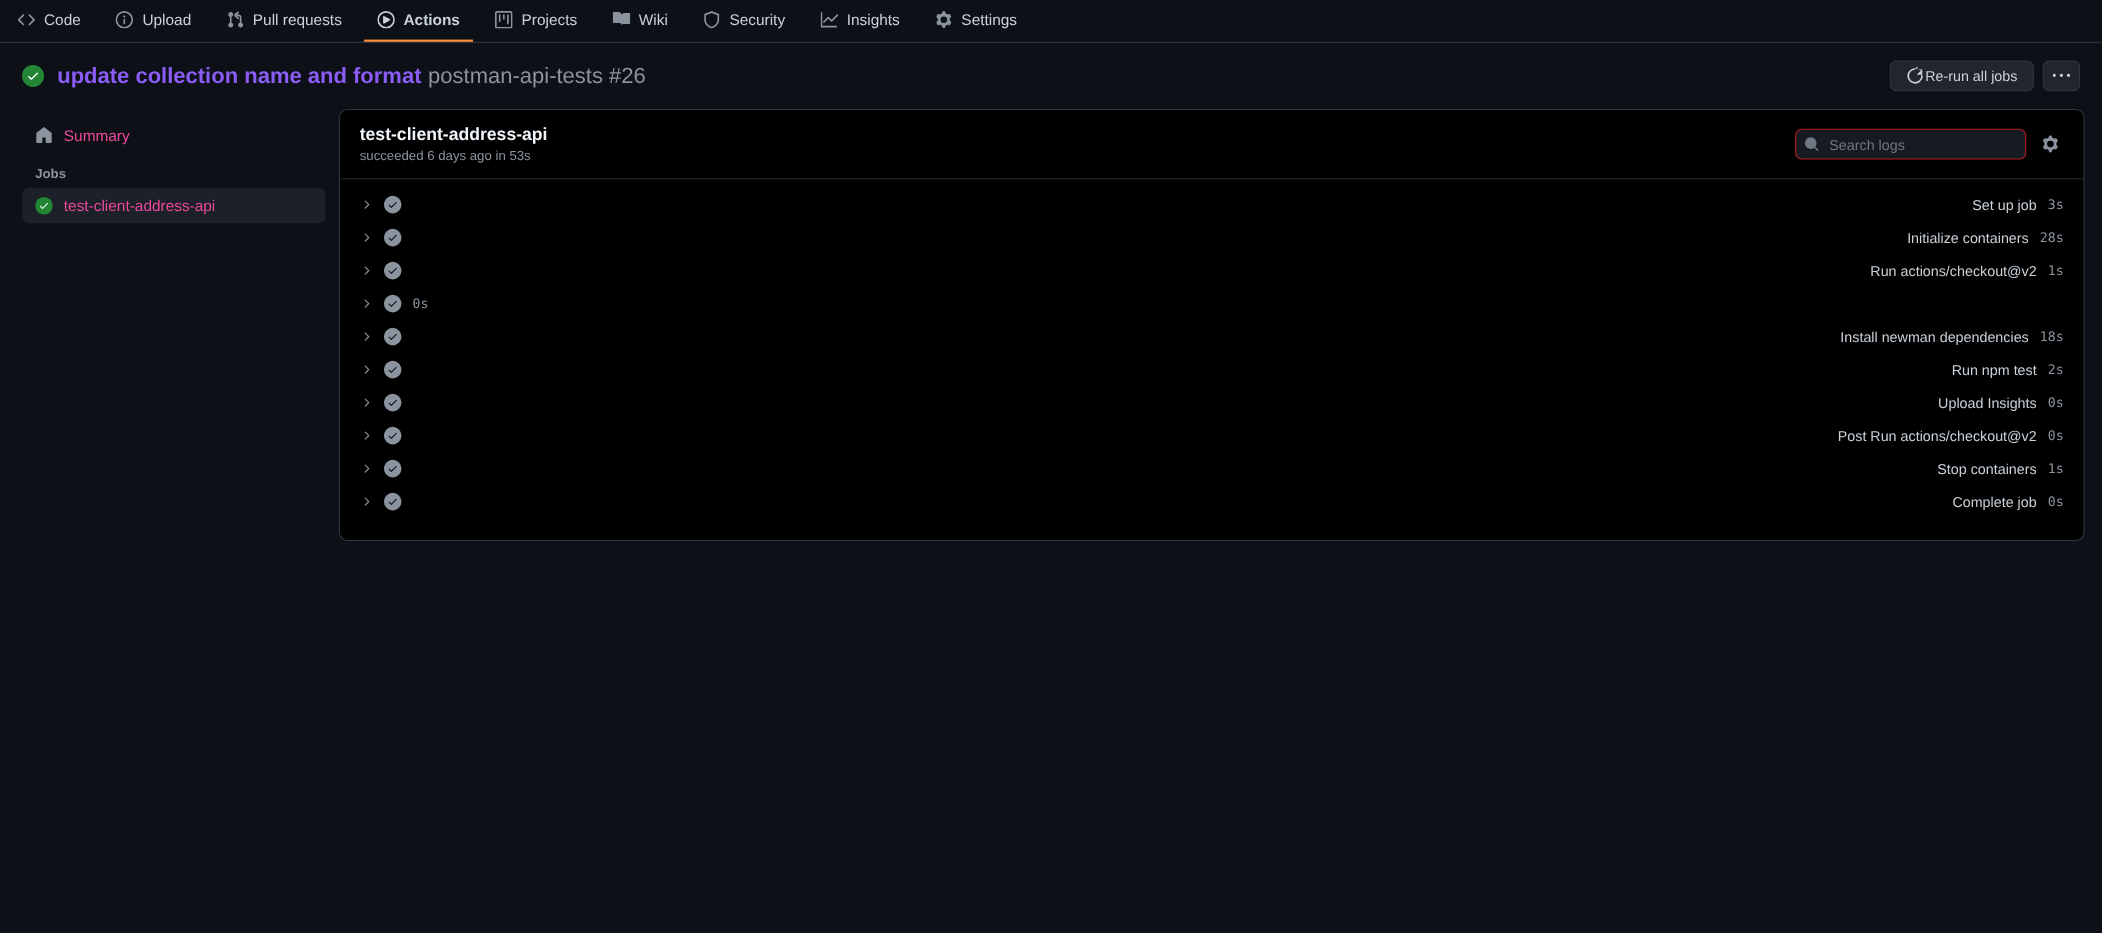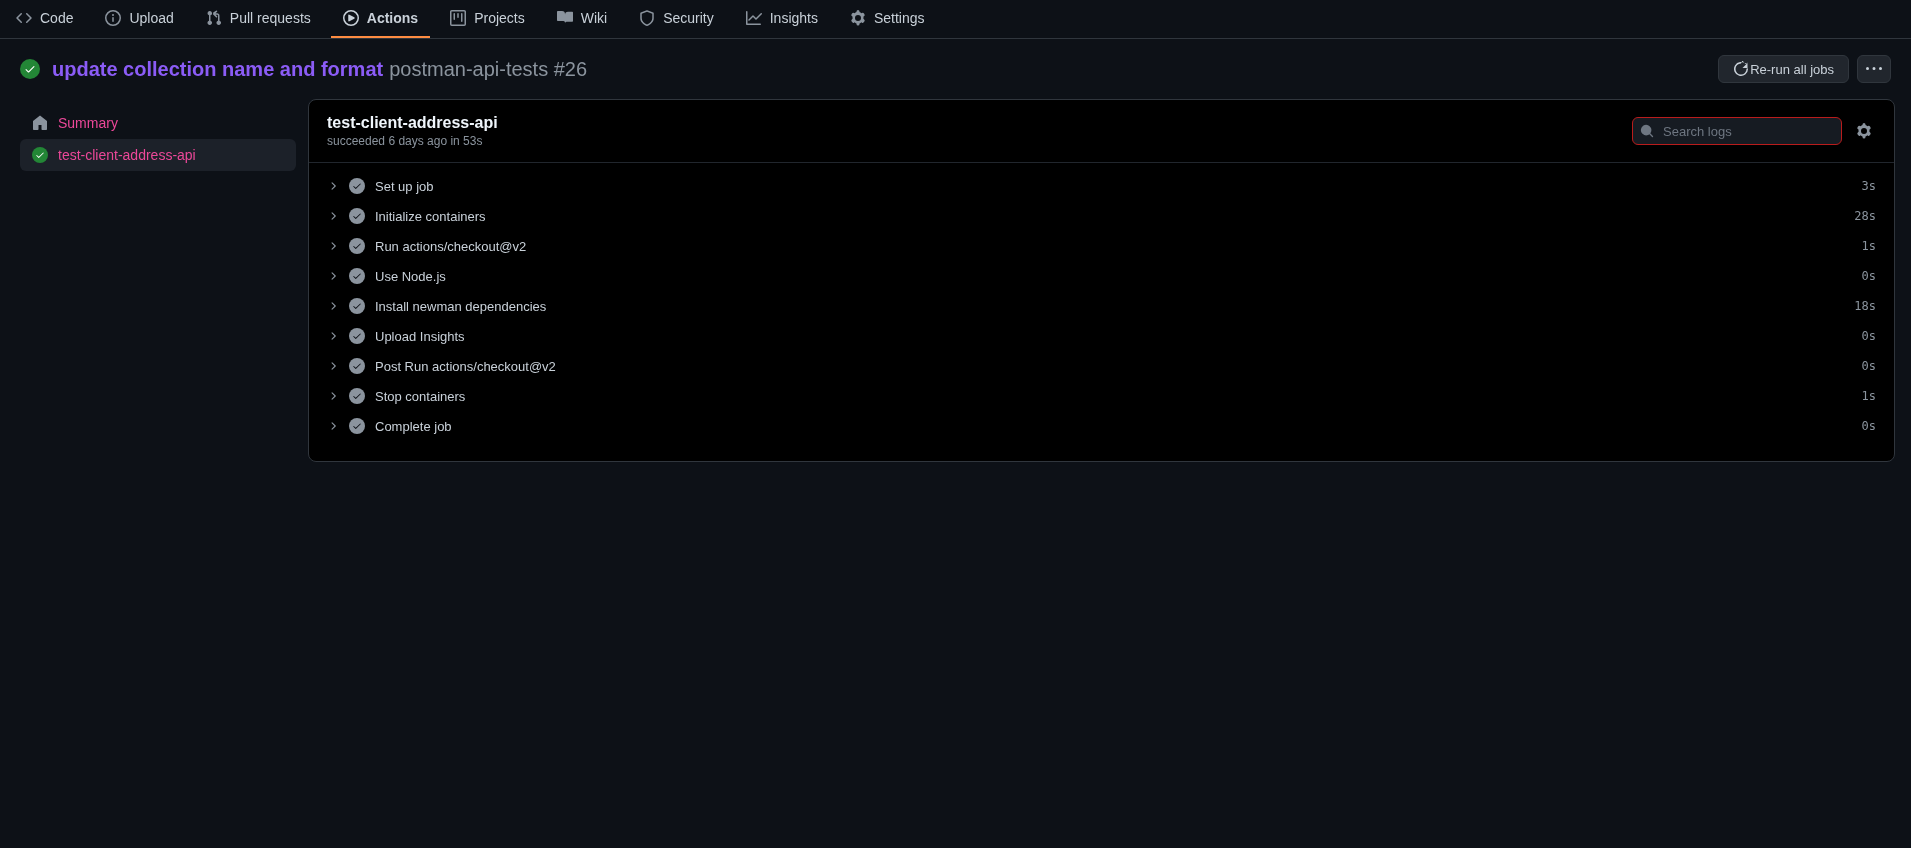--- a/index.html
+++ b/index.html
@@ -184,20 +184,21 @@
       left: 8px;
       display: flex;
     }
     .gear-btn {
       cursor: pointer;
       display: flex;
       padding: 4px;
     }
     .steps {
       padding: 8px 0 20px;
+      text-align: right;
     }
     .step {
       display: flex;
       align-items: center;
       padding: 7px 18px;
       gap: 10px;
       font-size: 13px;
       cursor: pointer;
     }
     .step-chevron {
@@ -335,20 +336,21 @@
 <div class="layout">
   <aside class="sidebar">
     <div class="sidebar-item">
       <span>
           <svg width="16" height="16" viewBox="0 0 16 16" fill="#8b949e">
             <path d="M8 .5l7 5.5v8.25c0 .41-.34.75-.75.75h-4a.75.75 0 0 1-.75-.75V10h-3v4.25c0 .41-.34.75-.75.75h-4A.75.75 0 0 1 1 14.25V6z"></path>
           </svg>
         </span>
       <span>Summary</span>
     </div>
+    <div class="sidebar-heading">Jobs</div>
     <div class="sidebar-item active">
       <span class="job-status">
         <svg width="10" height="10" viewBox="0 0 16 16" fill="#fff">
             <path d="M13.78 4.22a.75.75 0 0 1 0 1.06l-7.25 7.25a.75.75 0 0 1-1.06 0L2.22 9.28a.75.75 0 0 1 1.06-1.06L6 10.94l6.72-6.72a.75.75 0 0 1 1.06 0z"></path>
           </svg>
       </span>
       <span>test-client-address-api</span>
     </div>
   </aside>
 
@@ -423,36 +425,49 @@
           <span class="step-chevron">
             <svg width="12" height="12" viewBox="0 0 16 16" fill="#8b949e">
               <path d="M6.22 3.22a.75.75 0 0 1 1.06 0l4.25 4.25a.75.75 0 0 1 0 1.06l-4.25 4.25a.75.75 0 0 1-1.06-1.06L9.94 8 6.22 4.28a.75.75 0 0 1 0-1.06z"></path>
             </svg>
           </span>
           <span class="step-status">
             <svg width="10" height="10" viewBox="0 0 16 16" fill="#0d1117">
               <path d="M13.78 4.22a.75.75 0 0 1 0 1.06l-7.25 7.25a.75.75 0 0 1-1.06 0L2.22 9.28a.75.75 0 0 1 1.06-1.06L6 10.94l6.72-6.72a.75.75 0 0 1 1.06 0z"></path>
             </svg>
           </span>
-          <span class="step-name">Use Node.js</span>
           <span class="step-time">0s</span>
         </div>
         <div class="step">
           <span class="step-chevron">
             <svg width="12" height="12" viewBox="0 0 16 16" fill="#8b949e">
               <path d="M6.22 3.22a.75.75 0 0 1 1.06 0l4.25 4.25a.75.75 0 0 1 0 1.06l-4.25 4.25a.75.75 0 0 1-1.06-1.06L9.94 8 6.22 4.28a.75.75 0 0 1 0-1.06z"></path>
             </svg>
           </span>
           <span class="step-status">
             <svg width="10" height="10" viewBox="0 0 16 16" fill="#0d1117">
               <path d="M13.78 4.22a.75.75 0 0 1 0 1.06l-7.25 7.25a.75.75 0 0 1-1.06 0L2.22 9.28a.75.75 0 0 1 1.06-1.06L6 10.94l6.72-6.72a.75.75 0 0 1 1.06 0z"></path>
             </svg>
           </span>
           <span class="step-name">Install newman dependencies</span>
           <span class="step-time">18s</span>
+        </div>
+        <div class="step">
+          <span class="step-chevron">
+            <svg width="12" height="12" viewBox="0 0 16 16" fill="#8b949e">
+              <path d="M6.22 3.22a.75.75 0 0 1 1.06 0l4.25 4.25a.75.75 0 0 1 0 1.06l-4.25 4.25a.75.75 0 0 1-1.06-1.06L9.94 8 6.22 4.28a.75.75 0 0 1 0-1.06z"></path>
+            </svg>
+          </span>
+          <span class="step-status">
+            <svg width="10" height="10" viewBox="0 0 16 16" fill="#0d1117">
+              <path d="M13.78 4.22a.75.75 0 0 1 0 1.06l-7.25 7.25a.75.75 0 0 1-1.06 0L2.22 9.28a.75.75 0 0 1 1.06-1.06L6 10.94l6.72-6.72a.75.75 0 0 1 1.06 0z"></path>
+            </svg>
+          </span>
+          <span class="step-name">Run npm test</span>
+          <span class="step-time">2s</span>
         </div>
         <div class="step">
           <span class="step-chevron">
             <svg width="12" height="12" viewBox="0 0 16 16" fill="#8b949e">
               <path d="M6.22 3.22a.75.75 0 0 1 1.06 0l4.25 4.25a.75.75 0 0 1 0 1.06l-4.25 4.25a.75.75 0 0 1-1.06-1.06L9.94 8 6.22 4.28a.75.75 0 0 1 0-1.06z"></path>
             </svg>
           </span>
           <span class="step-status">
             <svg width="10" height="10" viewBox="0 0 16 16" fill="#0d1117">
               <path d="M13.78 4.22a.75.75 0 0 1 0 1.06l-7.25 7.25a.75.75 0 0 1-1.06 0L2.22 9.28a.75.75 0 0 1 1.06-1.06L6 10.94l6.72-6.72a.75.75 0 0 1 1.06 0z"></path>

